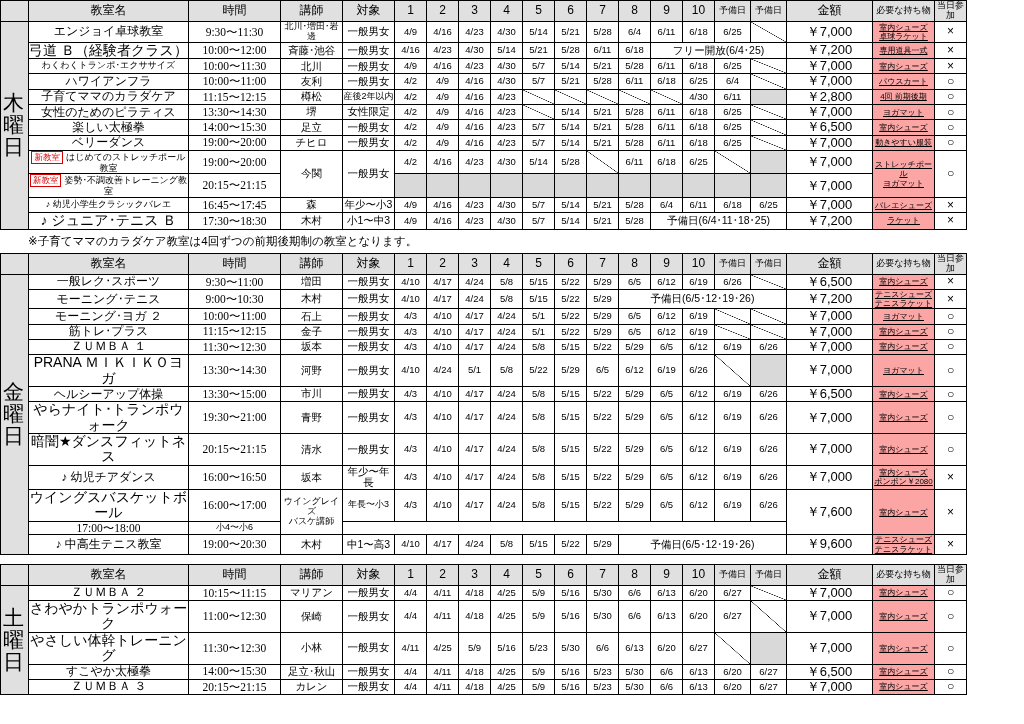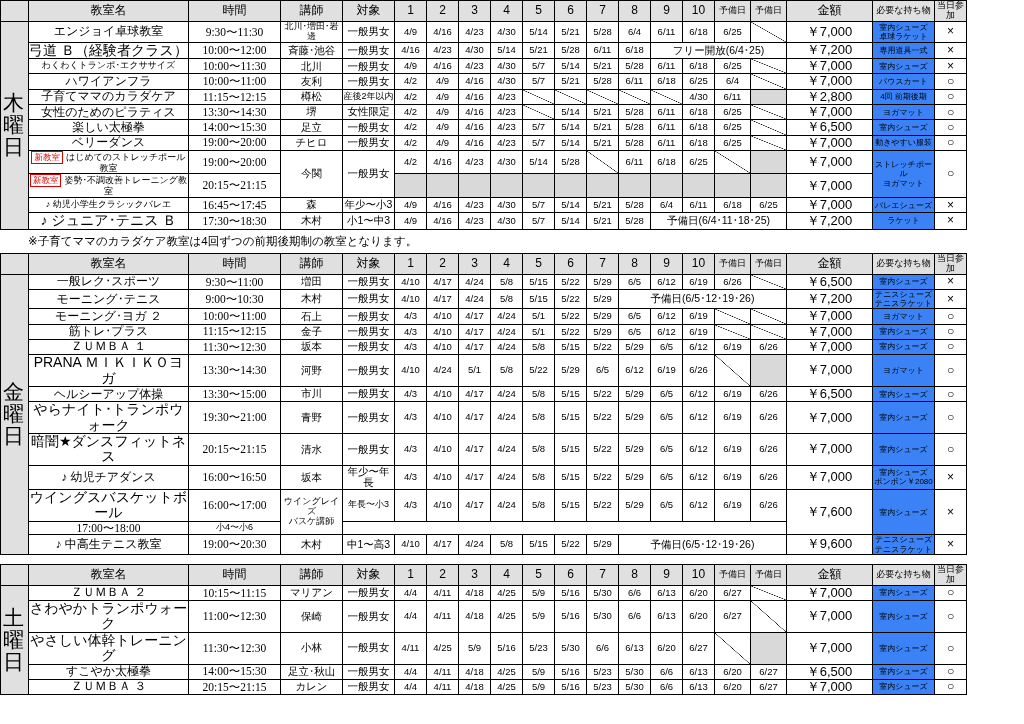--- a/index.html
+++ b/index.html
@@ -21,21 +21,21 @@
   .name{text-align:center;font-size:12px;}
   .name.sm{font-size:14px;}
   .name.xs{font-size:9px;}
   .time{font-size:11.5px;font-family:Liberation Serif, serif;}
   .teacher{font-size:10.5px;}
   .teacher.sm{font-size:9px;}
   .target{font-size:10.5px;margin-left:8px;}
   .target.sm{font-size:9px;}
   .dt{font-size:9.5px;}
   .price{font-size:13px;text-align:center;}
-  .bring{font-size:8px;background:#3b82f6;line-height:1.15;}
+  .bring{font-size:8px;background:#fca5a5;line-height:1.15;text-decoration:underline;}
   .join{font-size:12px;}
   .shade{background:#d9d9d9;}
   .newtag{
     display:inline-block;border:1px solid #d00;color:#d00;font-size:8.5px;
     padding:0 2px;margin-right:3px;vertical-align:middle;line-height:1.25;
   }
   .note{font-size:11.5px;padding:4px 10px 4px 28px;text-align:left;}
   .diag{position:relative;}
   .diag:after{
     content:"";position:absolute;left:0;top:0;width:100%;height:100%;

